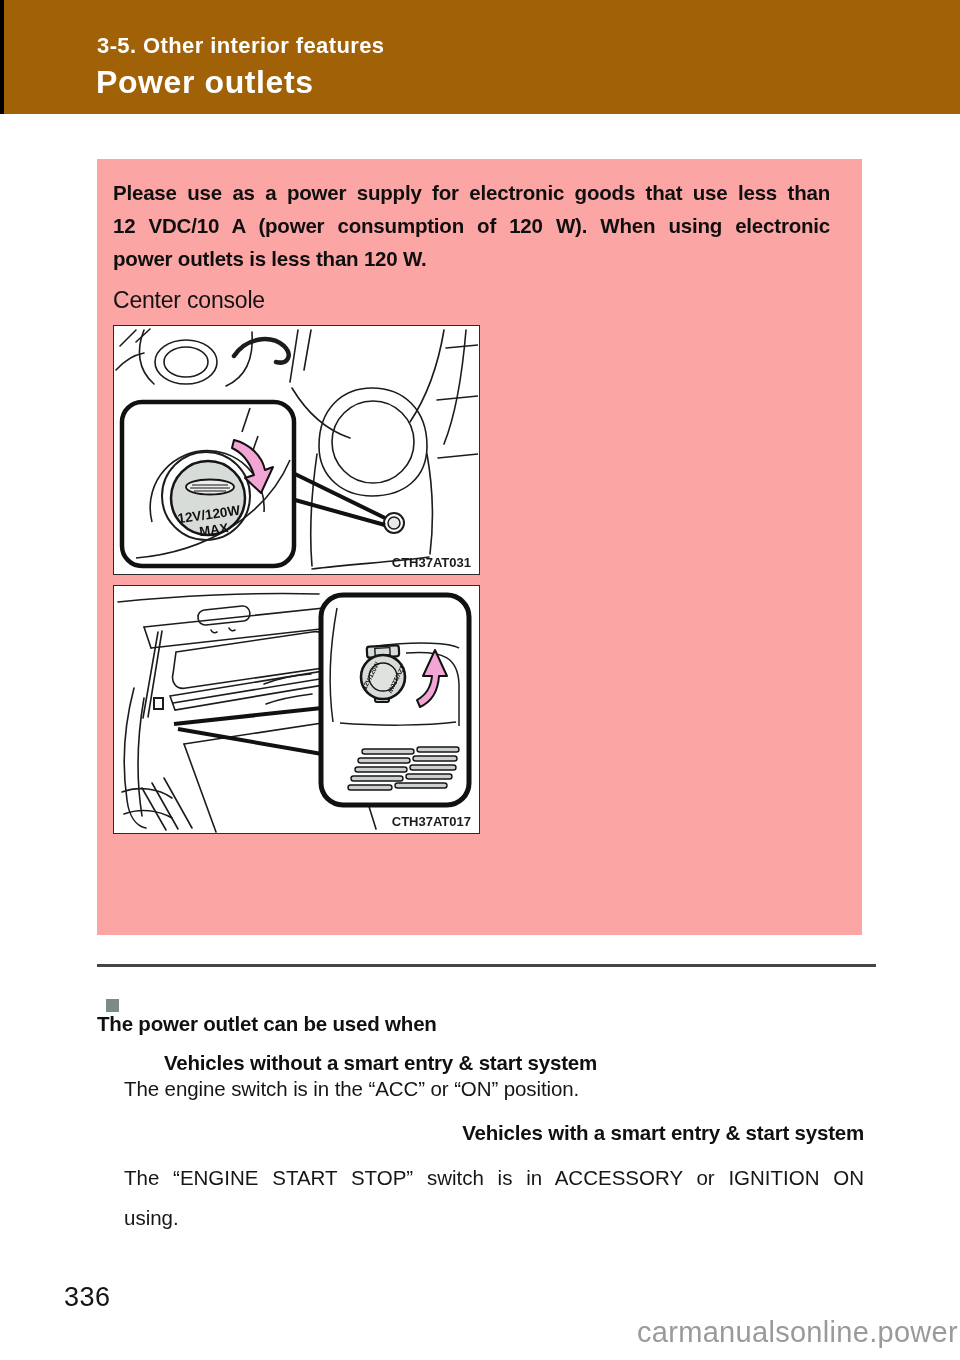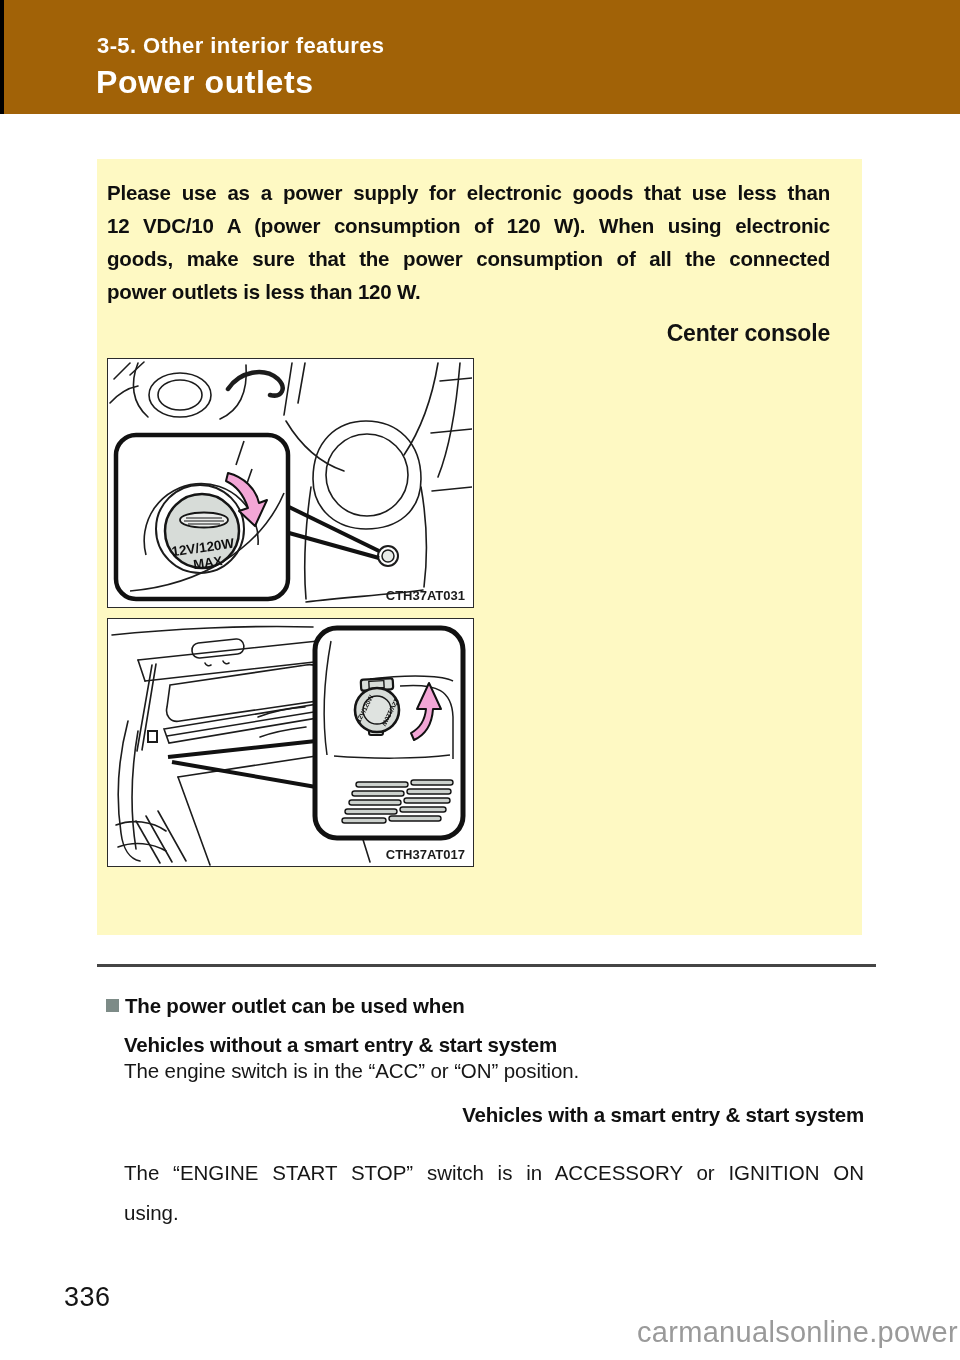--- a/index.html
+++ b/index.html
@@ -18,46 +18,46 @@
   .header-section {
     position:absolute; left:97px; top:33px;
     color:#ffffff; font-size:22px; font-weight:bold; letter-spacing:0.4px;
   }
   .header-title {
     position:absolute; left:96px; top:64px;
     color:#ffffff; font-size:32px; font-weight:bold; letter-spacing:0.6px;
   }
   .notice-box {
     position:absolute; left:97px; top:159px; width:765px; height:776px;
-    background:#fef9c3; padding:17px 32px 0 10px;
+    background:#fca5a5; padding:17px 32px 0 16px;
   }
   .notice-para { color:#0f0f0f; font-size:20.5px; font-weight:bold; letter-spacing:-0.2px; }
   .notice-para .nline { line-height:33px; height:33px; white-space:nowrap; }
   .notice-para .nline.just { white-space:normal; text-align:justify; text-align-last:justify; -moz-text-align-last:justify; }
   .sub-heading {
-    font-size:23px; font-weight:bold; color:#121212; line-height:30px; letter-spacing:-0.2px;text-align:right;
+    font-size:23px; font-weight:normal; color:#121212; line-height:30px; letter-spacing:-0.2px;
   }
   .sub-heading.first { margin-top:10px; }
   .sub-heading.second { margin-top:14px; }
   .figure-box { margin-top:10px; width:367px; background:#ffffff; border:1.5px solid #2b2b2b; }
   .figure-box svg { display:block; }
   .divider-rule {
     position:absolute; left:97px; top:964px; width:779px; height:0;
     border-top:3px solid #454545;
   }
   .usage { position:absolute; left:97px; top:994px; width:768px; }
-  .usage-title-row { display:flex; align-items:flex-start; }
+  .usage-title-row { display:flex; align-items:flex-start;flex-direction:column; }
   .bullet-square { width:13px; height:13px; background:#7d8b87; margin:5px 6px 0 9px; flex:0 0 auto; }
   .usage-title { font-size:20.5px; font-weight:bold; color:#101010; line-height:24px; letter-spacing:-0.2px; }
   .usage-sub { margin-left:27px; width:740px; }
-  .usage-sub h4 { font-size:20.5px; font-weight:bold; color:#101010; line-height:24px; letter-spacing:-0.2px; }
+  .usage-sub h4 { font-size:20.5px; font-weight:bold; color:#101010; line-height:24px; letter-spacing:-0.2px;margin-left:40px; }
   .usage-sub h4.h-a { margin-top:15px; }
   .usage-sub h4.h-b { margin-top:19px;text-align:right; }
   .usage-body { font-size:20.5px; color:#161616; line-height:27px; letter-spacing:-0.1px; }
-  .usage-body2 { margin-top:26px; font-size:20.5px; color:#161616; }
+  .usage-body2 { margin-top:13px; font-size:20.5px; color:#161616; }
   .usage-body2 .bline { line-height:40px; }
   .usage-body2 .bline.just { text-align:justify; text-align-last:justify; -moz-text-align-last:justify; }
   .page-number { position:absolute; left:64px; top:1282px; font-size:27px; color:#141414; letter-spacing:0.5px; }
   .watermark { position:absolute; right:2px; top:1316px; font-size:29px; color:#9a9a9a; letter-spacing:0.3px; }
   svg text { font-family:"Liberation Sans", sans-serif; }
 </style>
 </head>
 <body>
 
 <div class="page">
@@ -67,21 +67,20 @@
   <div class="page-header">
     <div class="header-section">3-5. Other interior features</div>
     <div class="header-title">Power outlets</div>
   </div>
   <div class="left-black-edge"></div>
 
   <div class="notice-box">
     <div class="notice-para">
       <div class="nline just">Please use as a power supply for electronic goods that use less than</div>
       <div class="nline just">12 VDC/10 A (power consumption of 120 W). When using electronic</div>
-      <div class="nline just">goods, make sure that the power consumption of all the connected</div>
       <div class="nline">power outlets is less than 120 W.</div>
     </div>
 
     <div class="sub-heading first">Center console</div>
 
     <div class="figure-box">
       <svg viewBox="0 0 364 248" width="364" height="248">
         <g stroke="#1c1c1c" fill="none" stroke-width="1.6" stroke-linecap="round">
           <path d="M6,20 L22,4"></path>
           <path d="M22,16 L36,3"></path>

